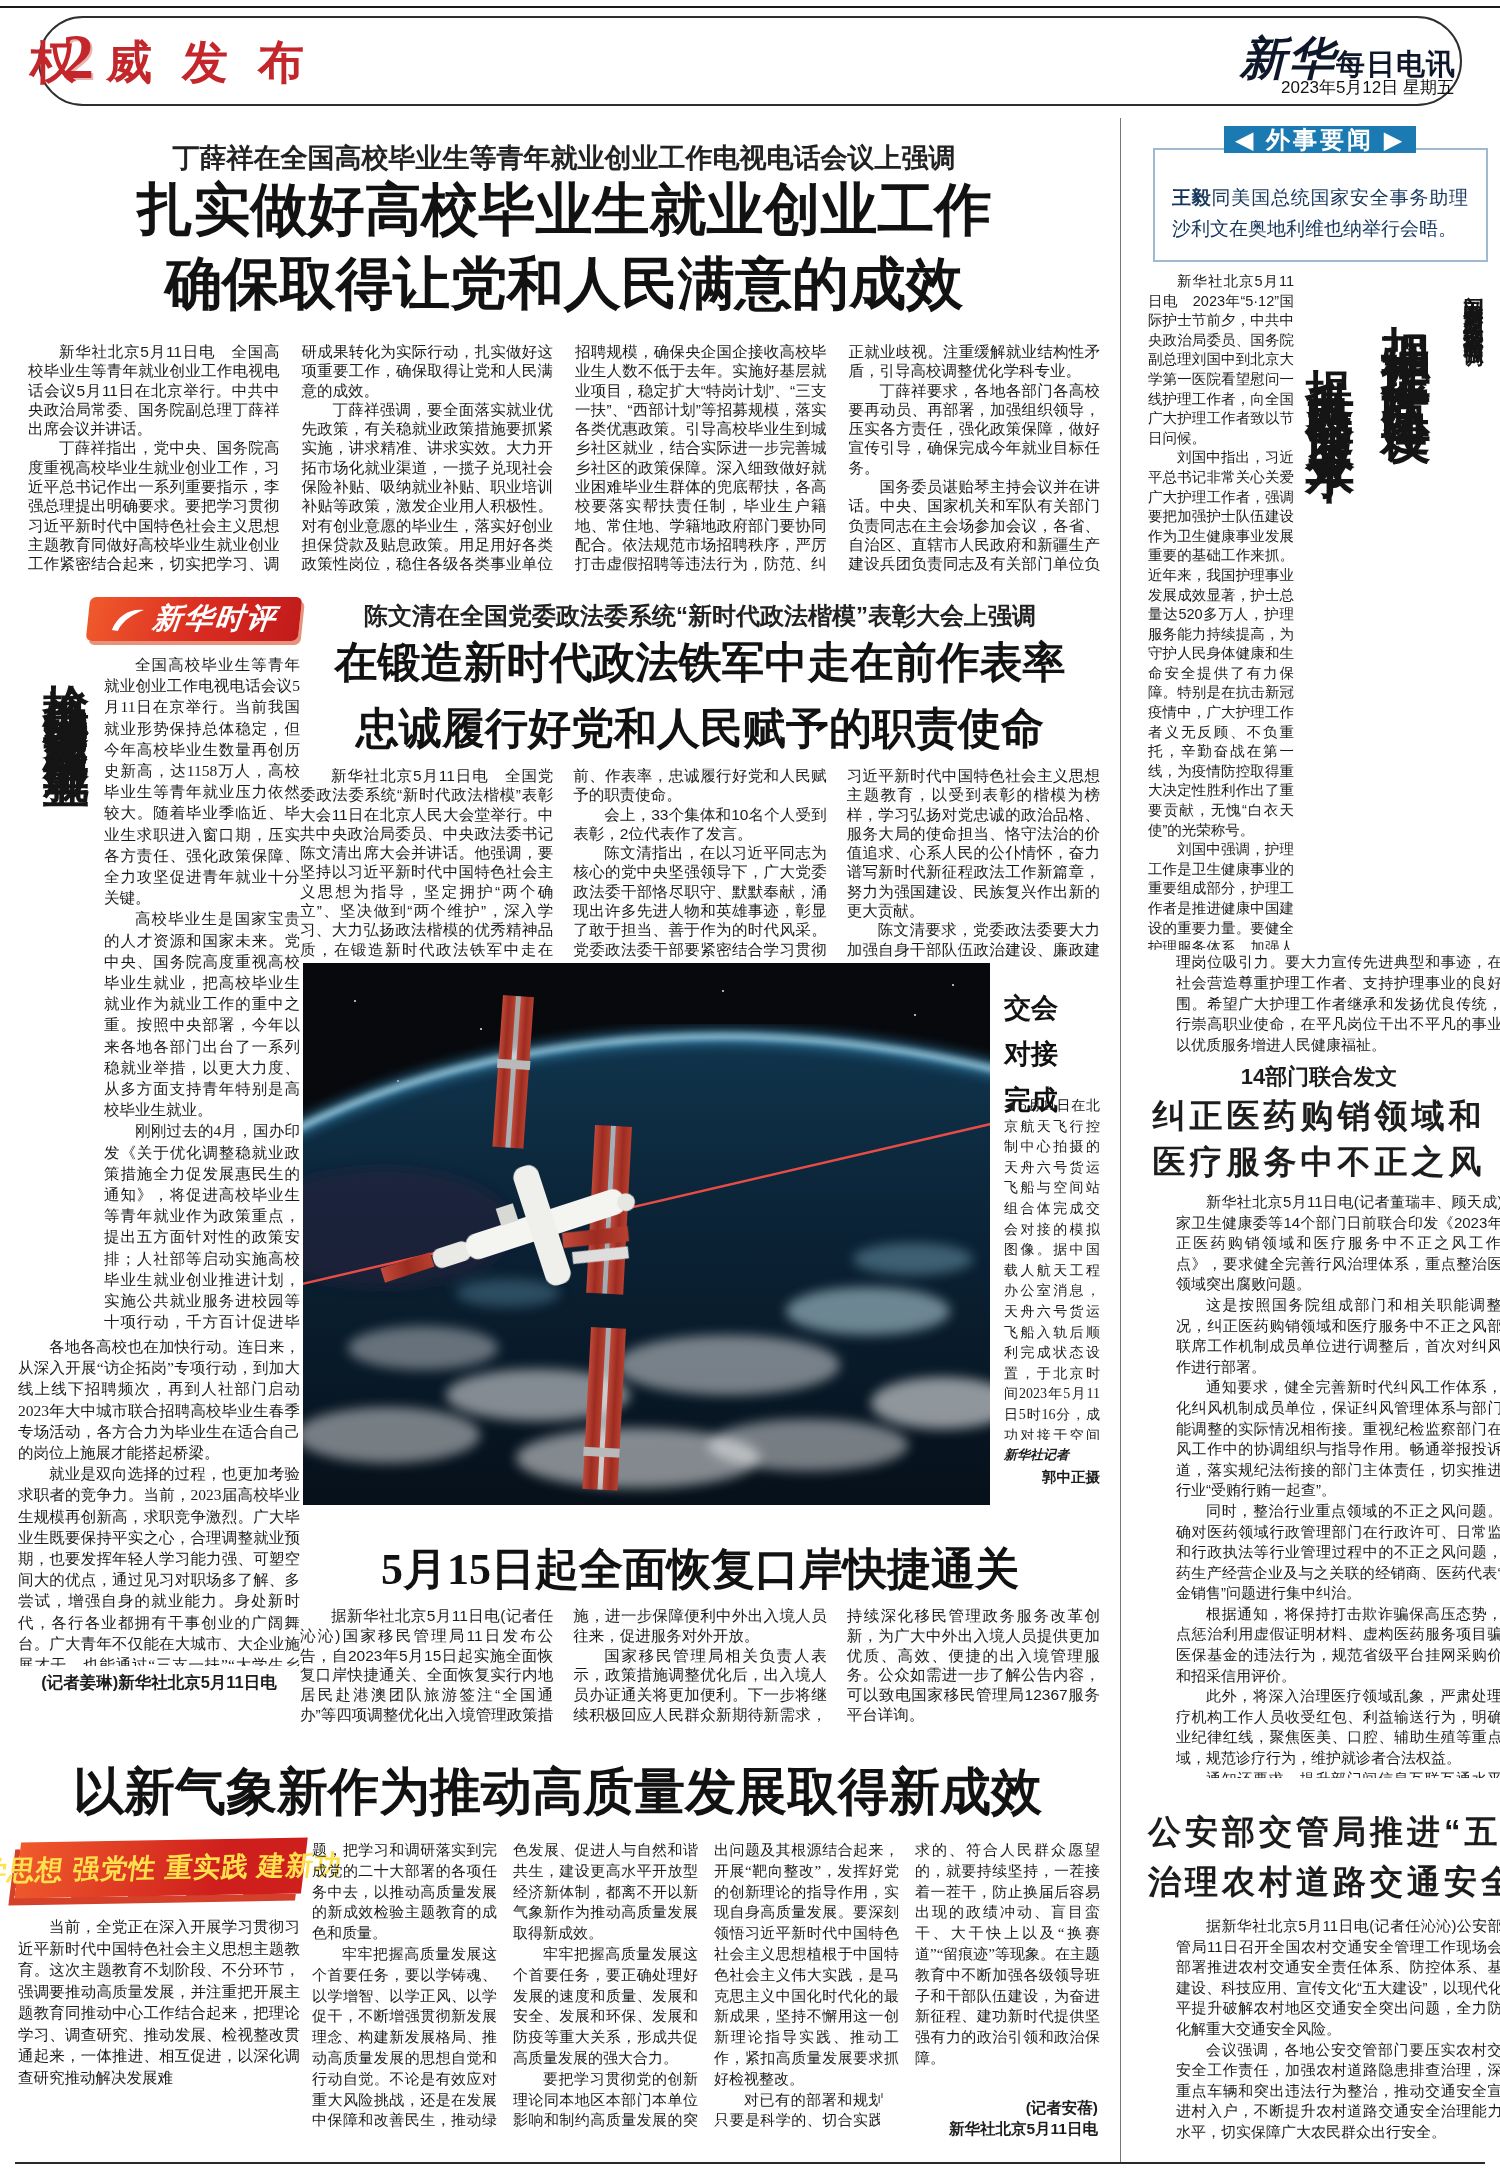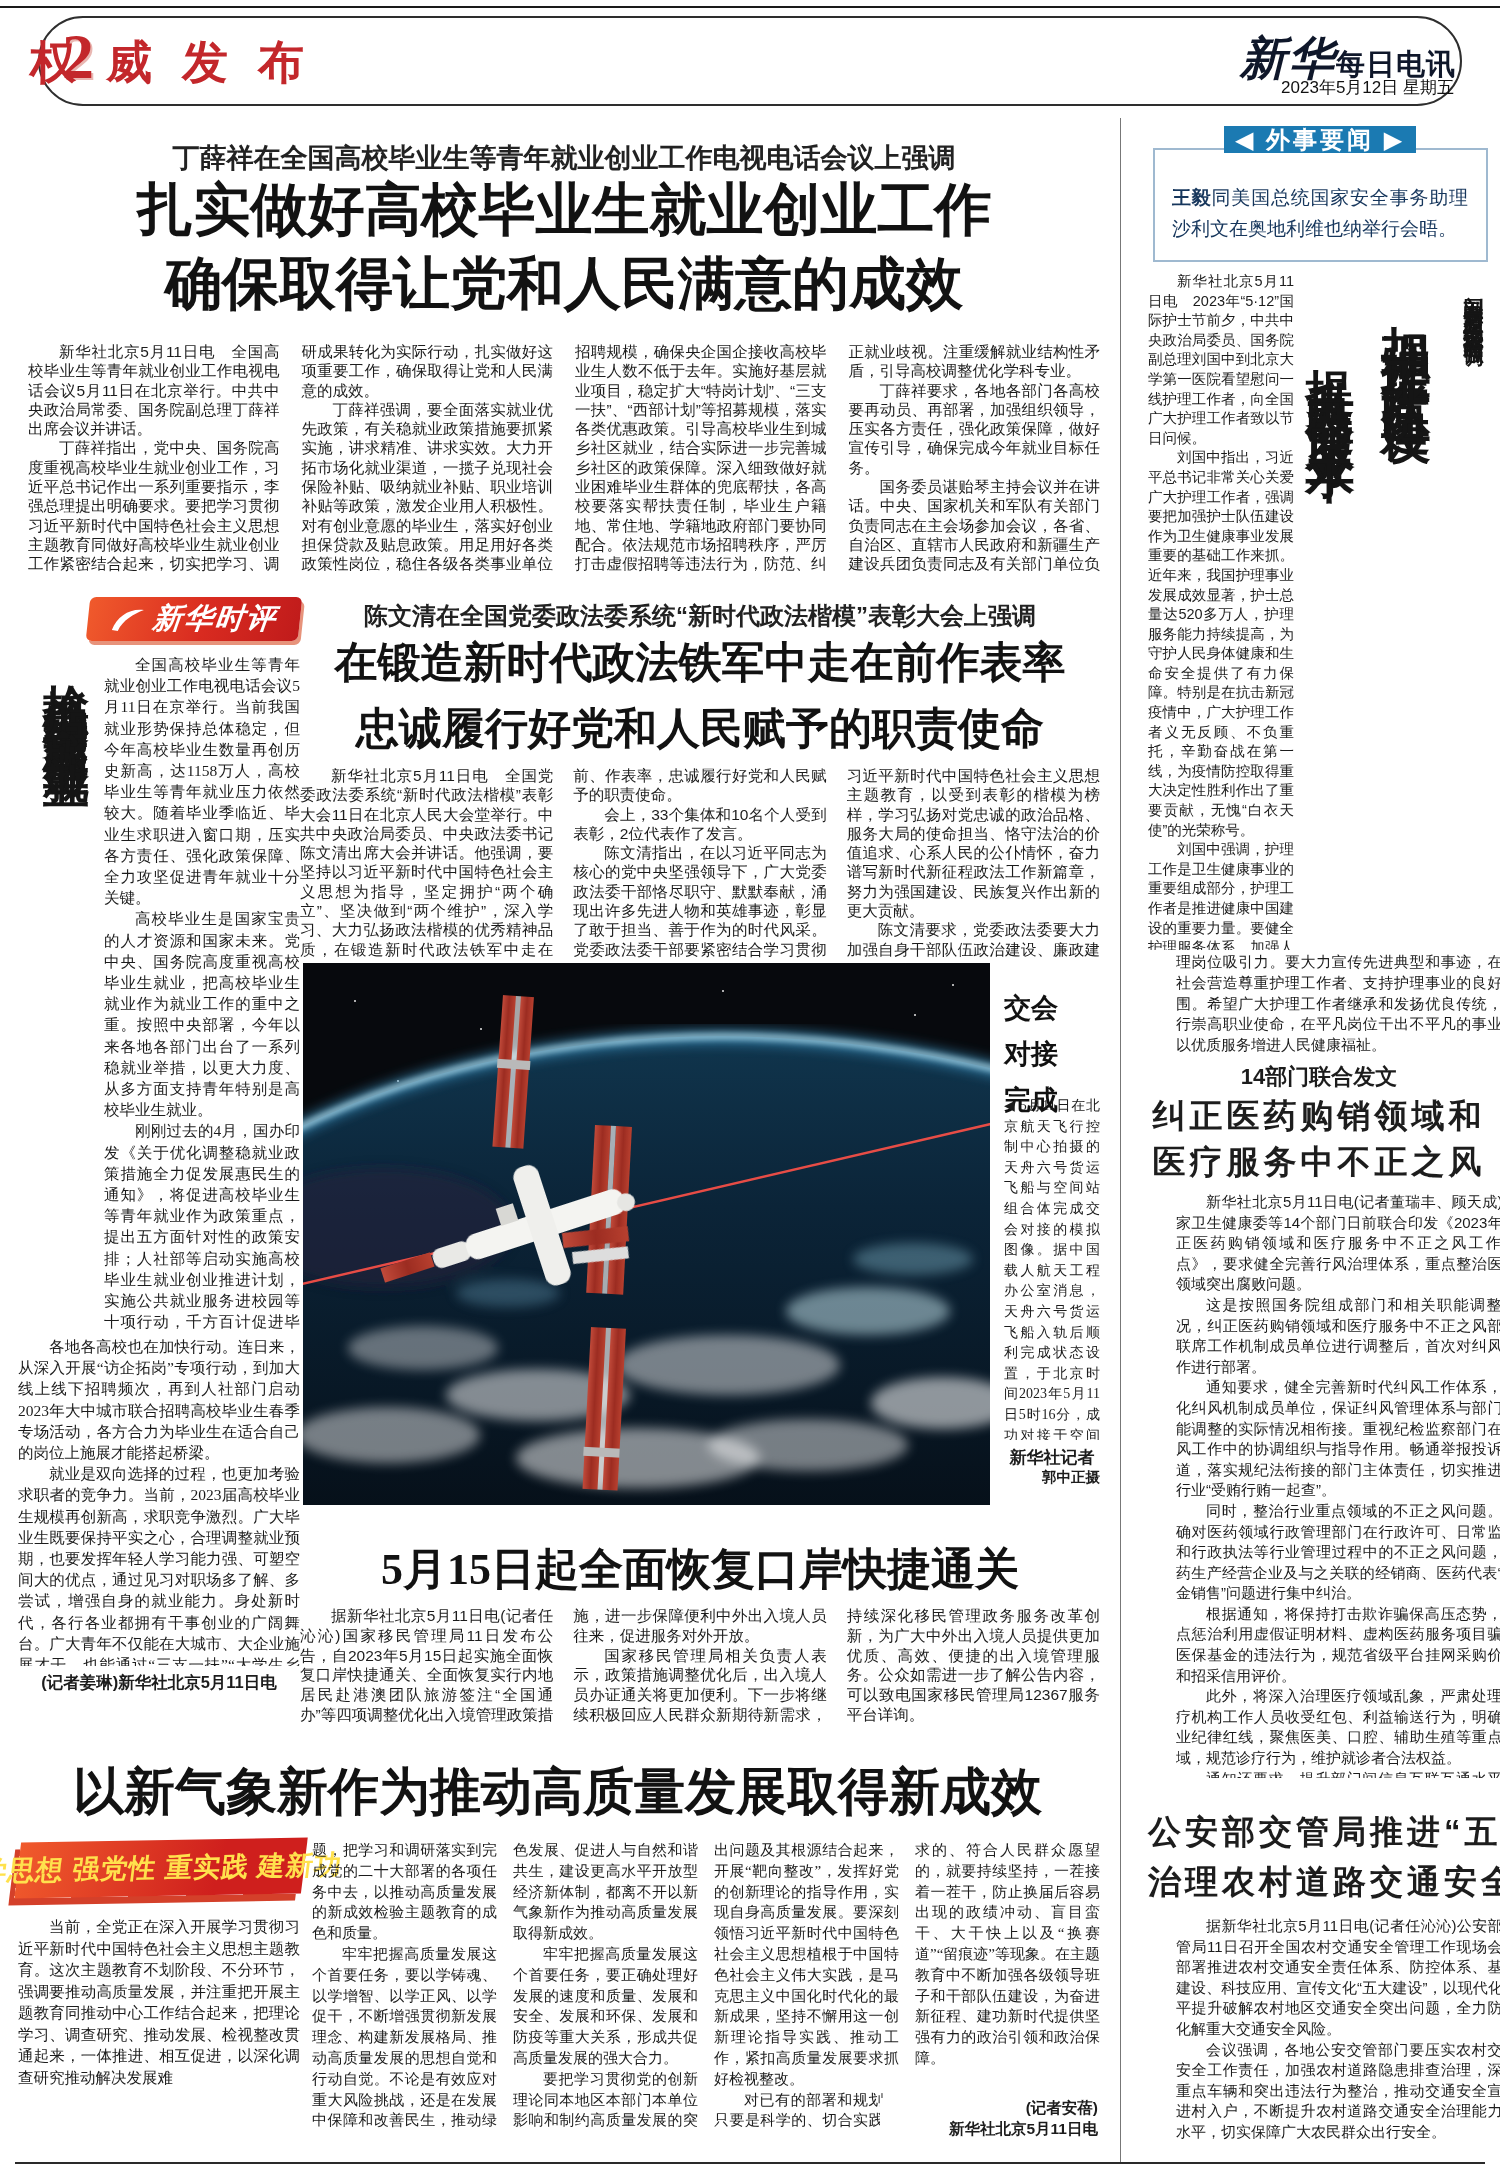--- a/index.html
+++ b/index.html
@@ -193,21 +193,21 @@
         <span>交会</span>
       </div>
     <div class="cap-title-row" style="margin-top:10px;">
         <span>对接</span>
       </div>
     <div class="cap-title-row" style="margin-top:10px;">
         <span>完成</span>
       </div>
   </div>
   <div class="abs kai justify" style="left:1004px;top:1096px;width:96px;height:344px;font-size:14px;line-height:20.6px;overflow:hidden;">◀ 5月11日在北京航天飞行控制中心拍摄的天舟六号货运飞船与空间站组合体完成交会对接的模拟图像。据中国载人航天工程办公室消息，天舟六号货运飞船入轨后顺利完成状态设置，于北京时间2023年5月11日5时16分，成功对接于空间站天和核心舱后向端口。交会对接完成后，天舟六号将转入组合体飞行段。</div>
-  <div class="abs byline" style="left:1004px;top:1446px;width:96px;text-align:center;font-size:17px;">新华社记者</div>
+  <div class="abs byline" style="left:1004px;top:1446px;width:96px;text-align:left;font-size:13px;font-style:italic;">新华社记者</div>
   <div class="abs byline" style="left:1004px;top:1468px;width:96px;text-align:right;font-size:14.5px;">郭中正摄</div>
 
   <div class="abs bigline serif" style="left:300px;top:1540px;width:800px;font-size:44px;">5月15日起全面恢复口岸快捷通关</div>
   <div class="abs body-cols cols3" style="left:300px;top:1606px;width:800px;height:142px;font-size:15.5px;line-height:19.8px;">
       <p>据新华社北京5月11日电(记者任沁沁)国家移民管理局11日发布公告，自2023年5月15日起实施全面恢复口岸快捷通关、全面恢复实行内地居民赴港澳团队旅游签注“全国通办”等四项调整优化出入境管理政策措施，进一步保障便利中外出入境人员往来，促进服务对外开放。</p>
       <p>国家移民管理局相关负责人表示，政策措施调整优化后，出入境人员办证通关将更加便利。下一步将继续积极回应人民群众新期待新需求，持续深化移民管理政务服务改革创新，为广大中外出入境人员提供更加优质、高效、便捷的出入境管理服务。公众如需进一步了解公告内容，可以致电国家移民管理局12367服务平台详询。</p>
     </div>
 
   <div class="abs bigline serif" style="left:15px;top:1758px;width:1085px;font-size:51px;">以新气象新作为推动高质量发展取得新成效</div>
   <div class="abs bt-banner">

